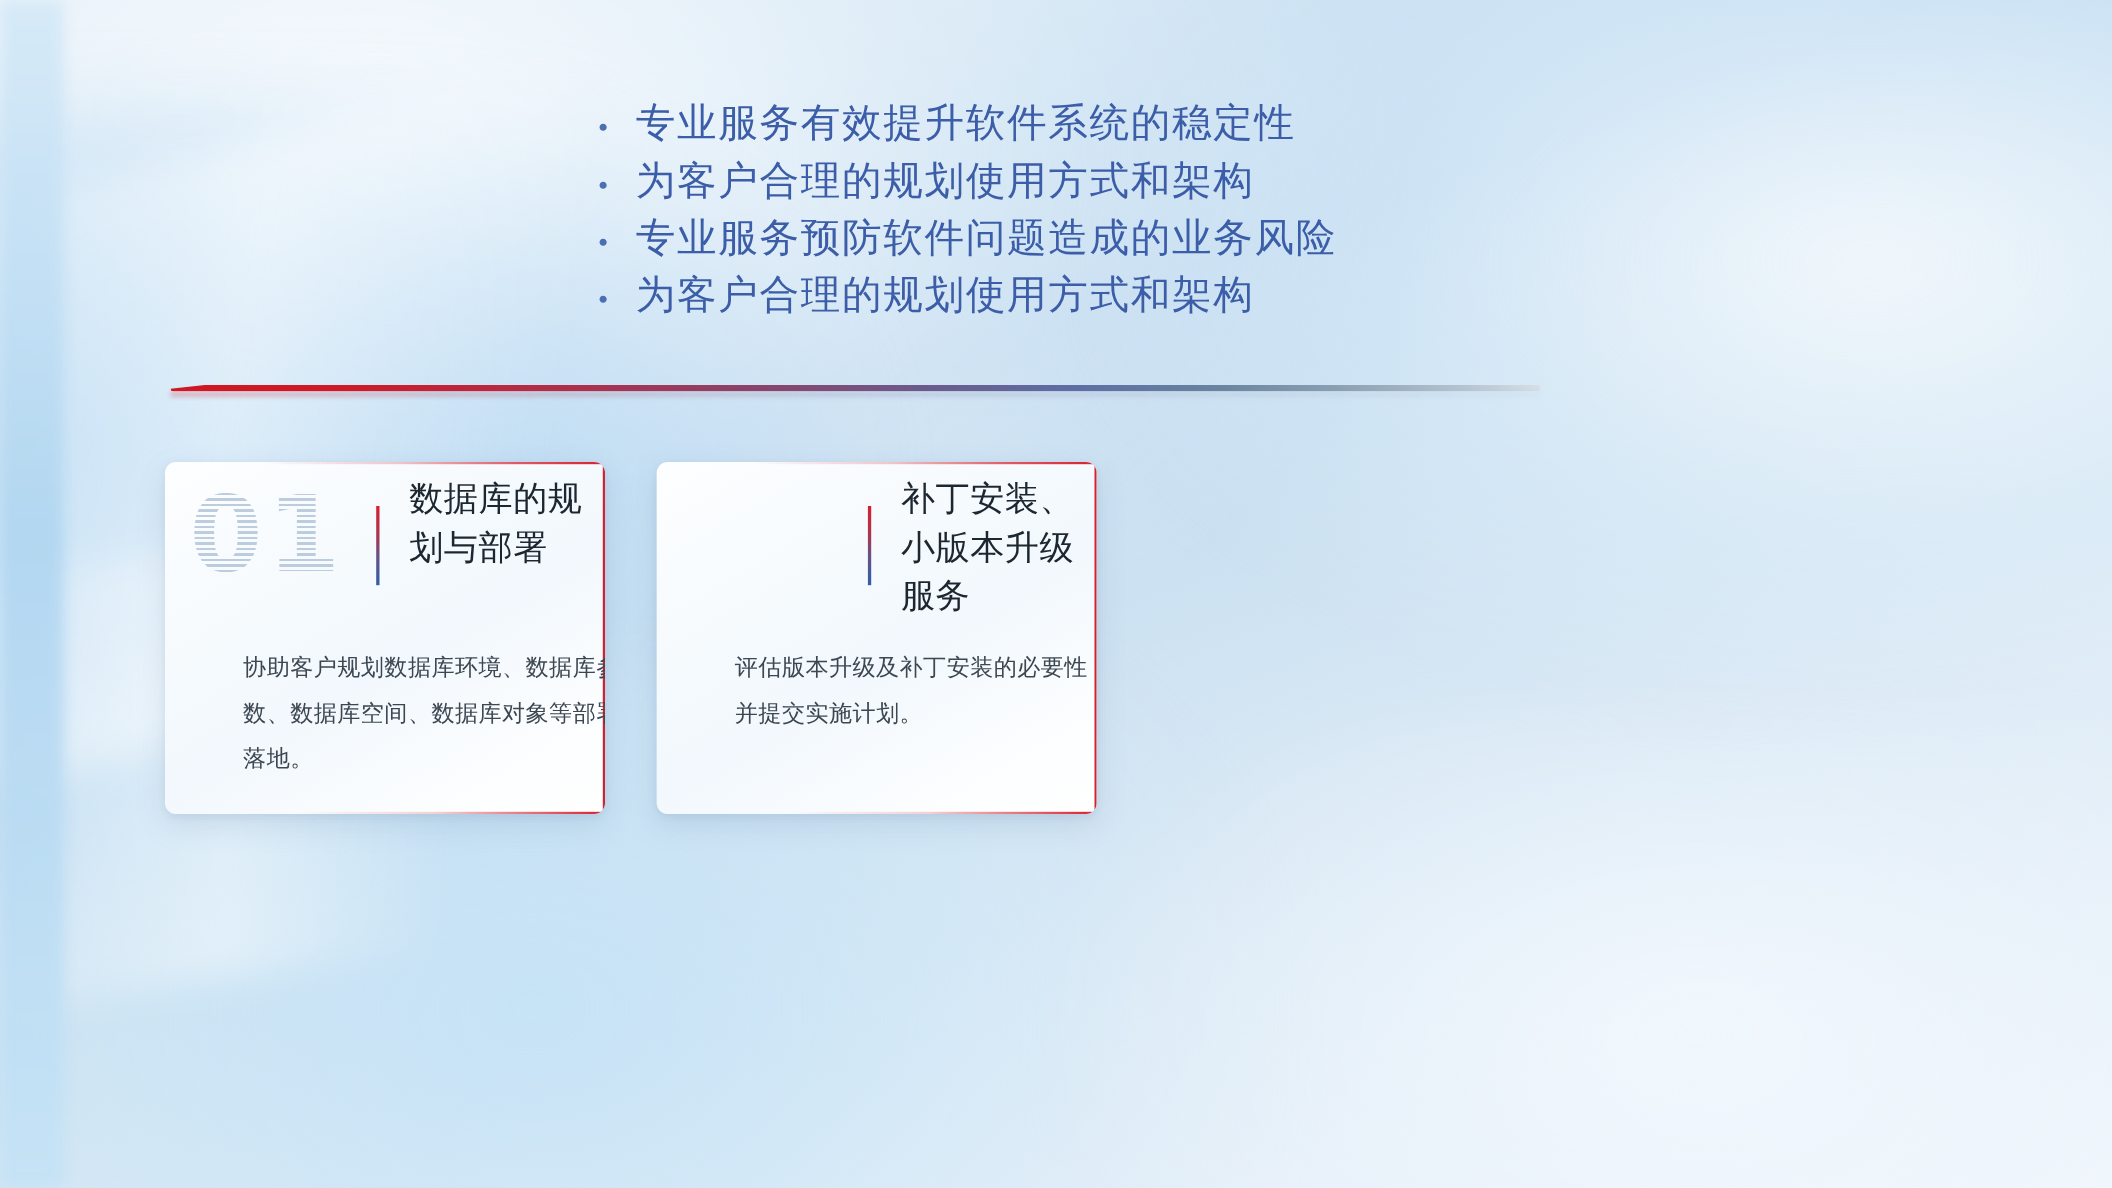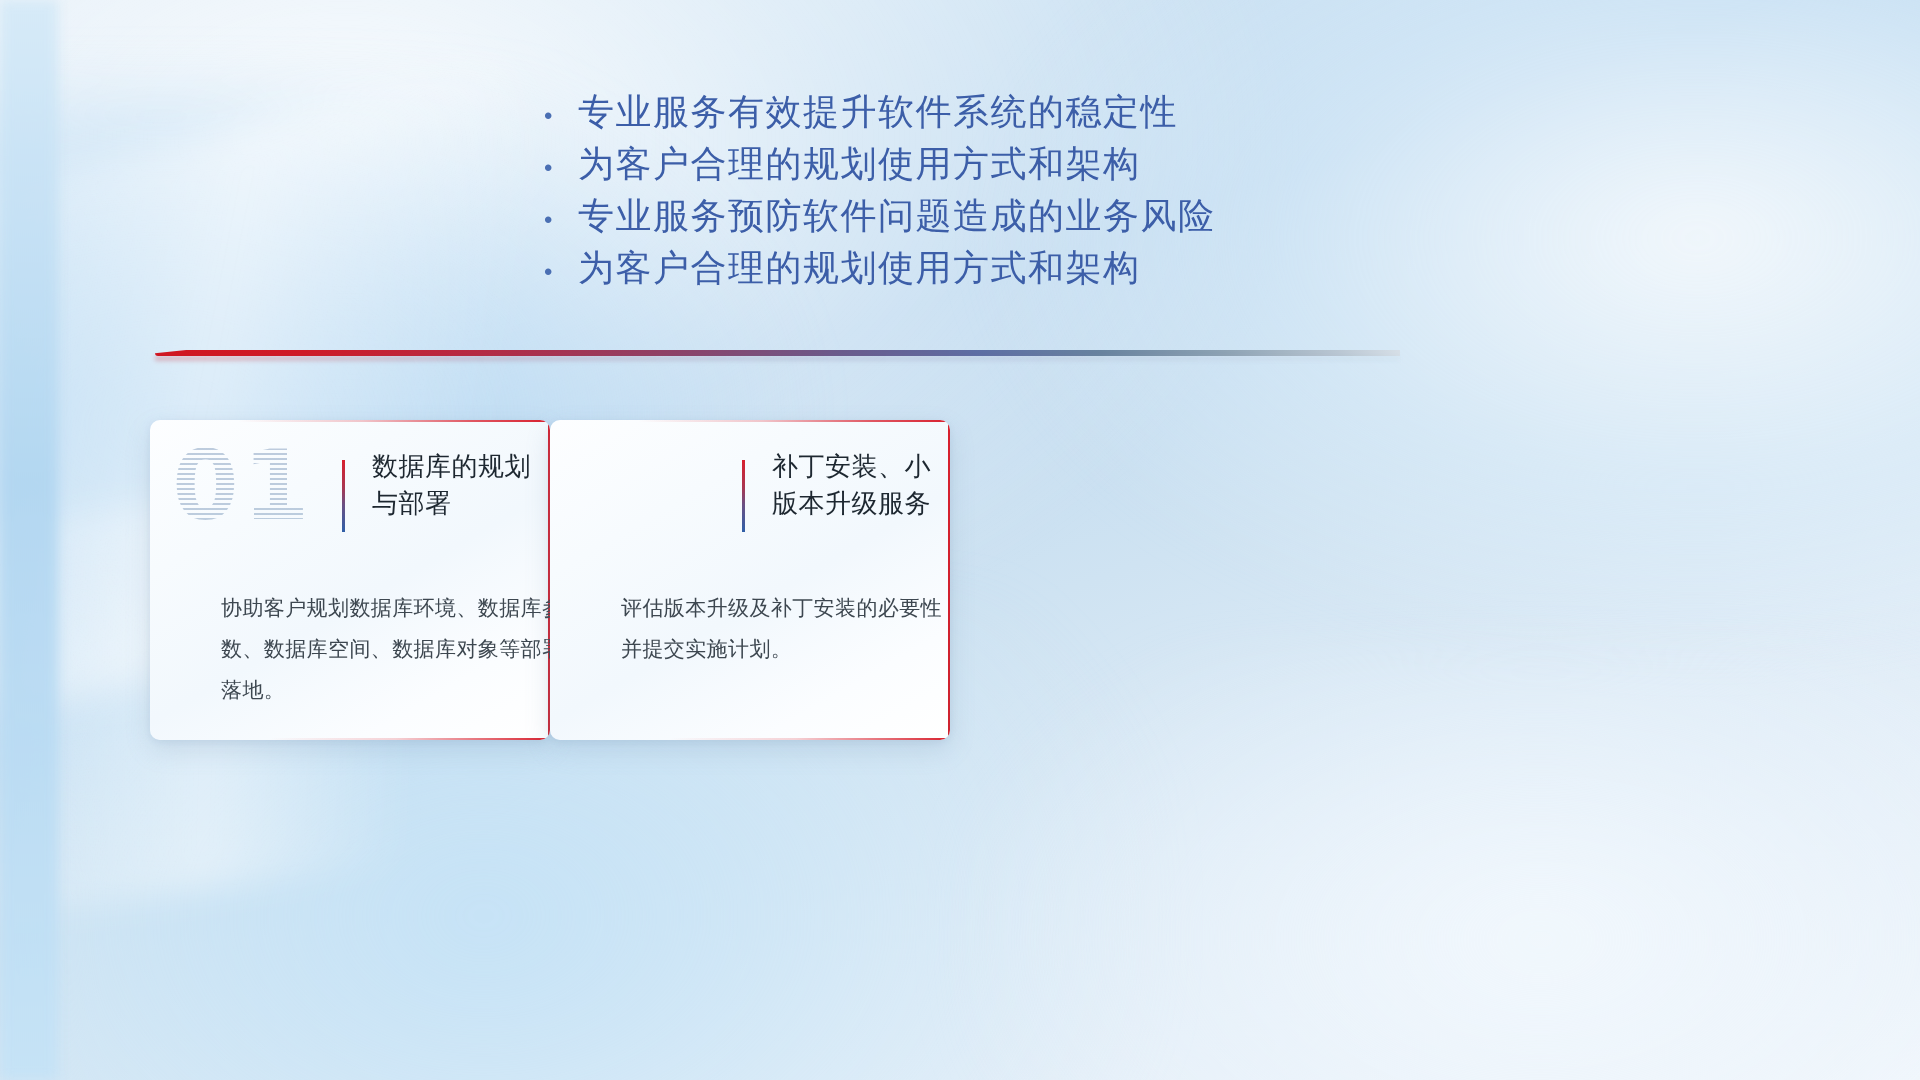--- a/index.html
+++ b/index.html
@@ -89,21 +89,21 @@
   }
   #divider .bar-shadow{
     position:absolute;left:0;top:6px;width:100%;height:5px;
     background:linear-gradient(90deg,rgba(208,23,34,.25) 0%,rgba(110,95,140,.18) 50%,rgba(180,195,210,.10) 100%);
     filter:blur(2px);
   }
 
   
   #cards{
     position:absolute;left:150px;top:420px;
-    display:flex;
+    display:flex;gap:47px;
   }
   .card{
     position:relative;
     width:400px;height:320px;
     border-radius:10px;
     background:linear-gradient(150deg,#fdfeff 0%,#f7fbfe 28%,#f2f8fd 55%,#fbfdff 80%,#ffffff 100%);
     box-shadow:0 10px 26px rgba(110,140,175,.20), 0 2px 6px rgba(110,140,175,.12);
     overflow:hidden;
   }
   .card-edge-r{
@@ -140,22 +140,22 @@
     -webkit-text-fill-color:transparent;
     opacity:.85;
     user-select:none;
   }
   .card-rule{
     position:absolute;left:192px;top:40px;
     width:3px;height:72px;
     background:linear-gradient(180deg,#d8202e 0%,#a93650 38%,#6b5083 62%,#2f5fa8 100%);
   }
   .card-title{
-    position:absolute;left:222px;top:28px;width:165px;
-    font-size:26px;line-height:1.42;
+    position:absolute;left:222px;top:12px;width:165px;
+    font-size:31px;line-height:1.42;
     color:#1d2730;font-weight:500;letter-spacing:.5px;
   }
   .card-body{
     position:absolute;left:28px;top:168px;width:346px;
     font-size:21px;line-height:1.95;
     color:#3d4750;letter-spacing:.4px;margin-left:43px;
   }
 </style>
 </head>
 <body>

